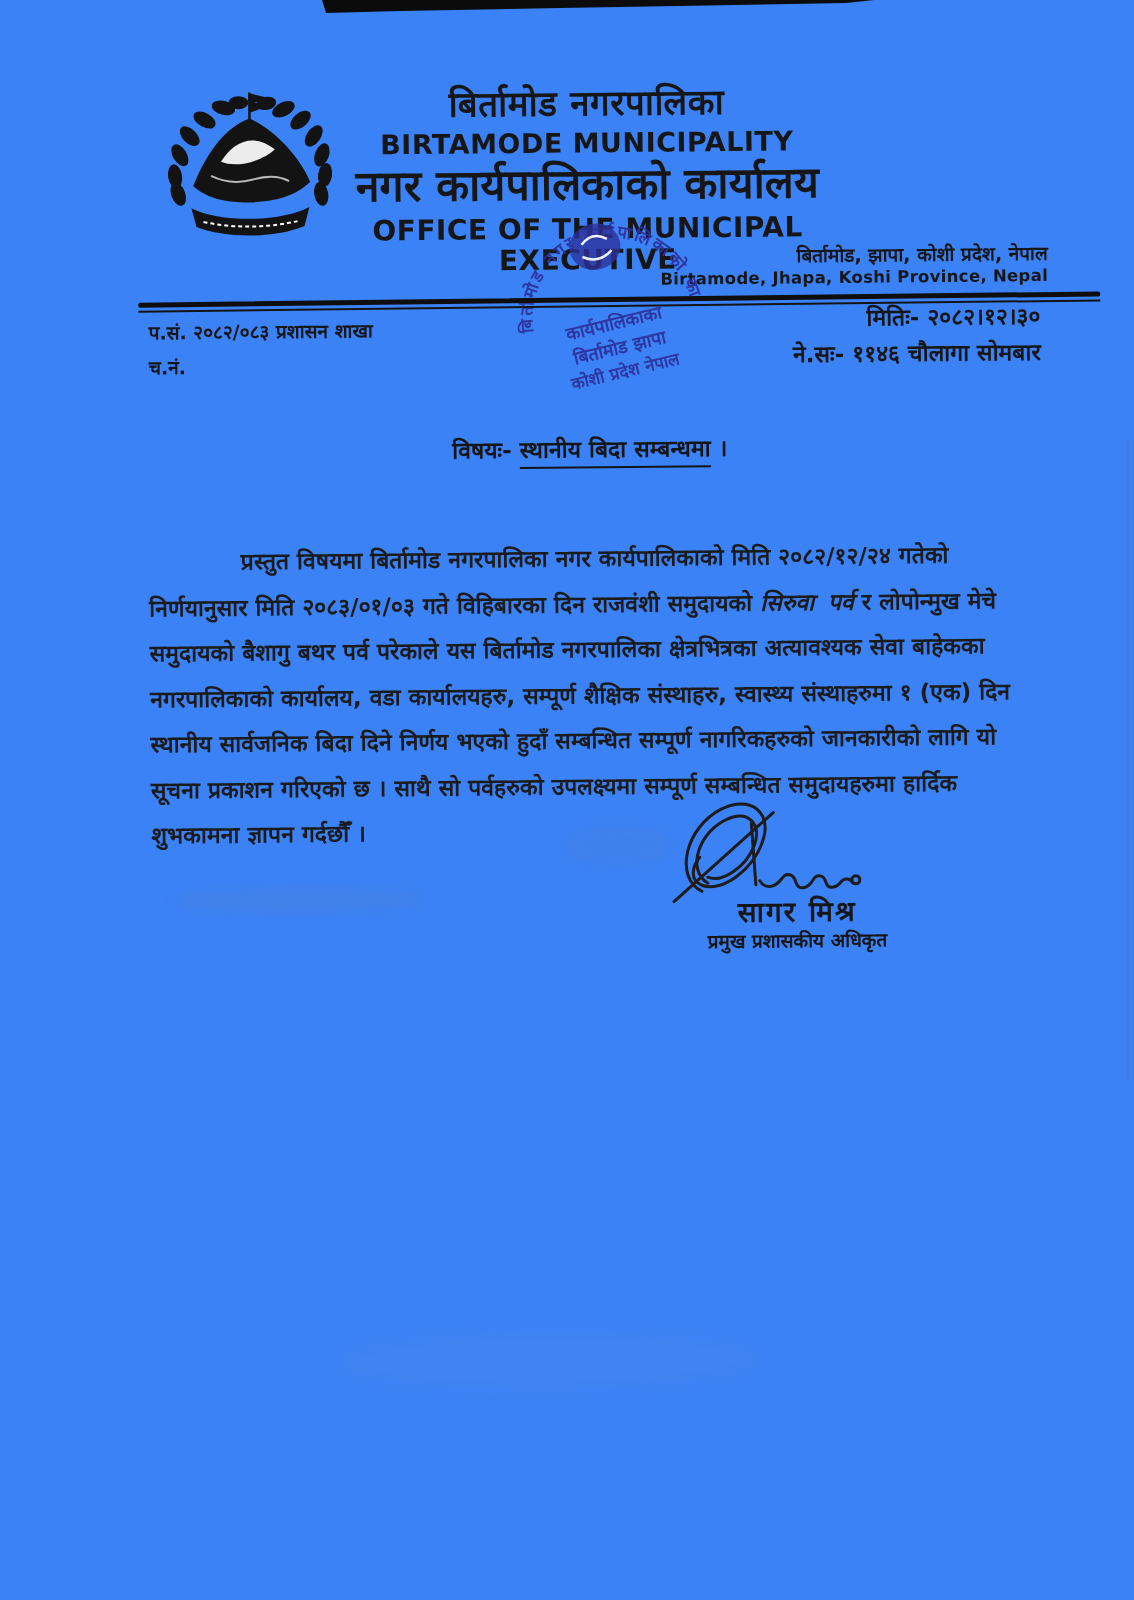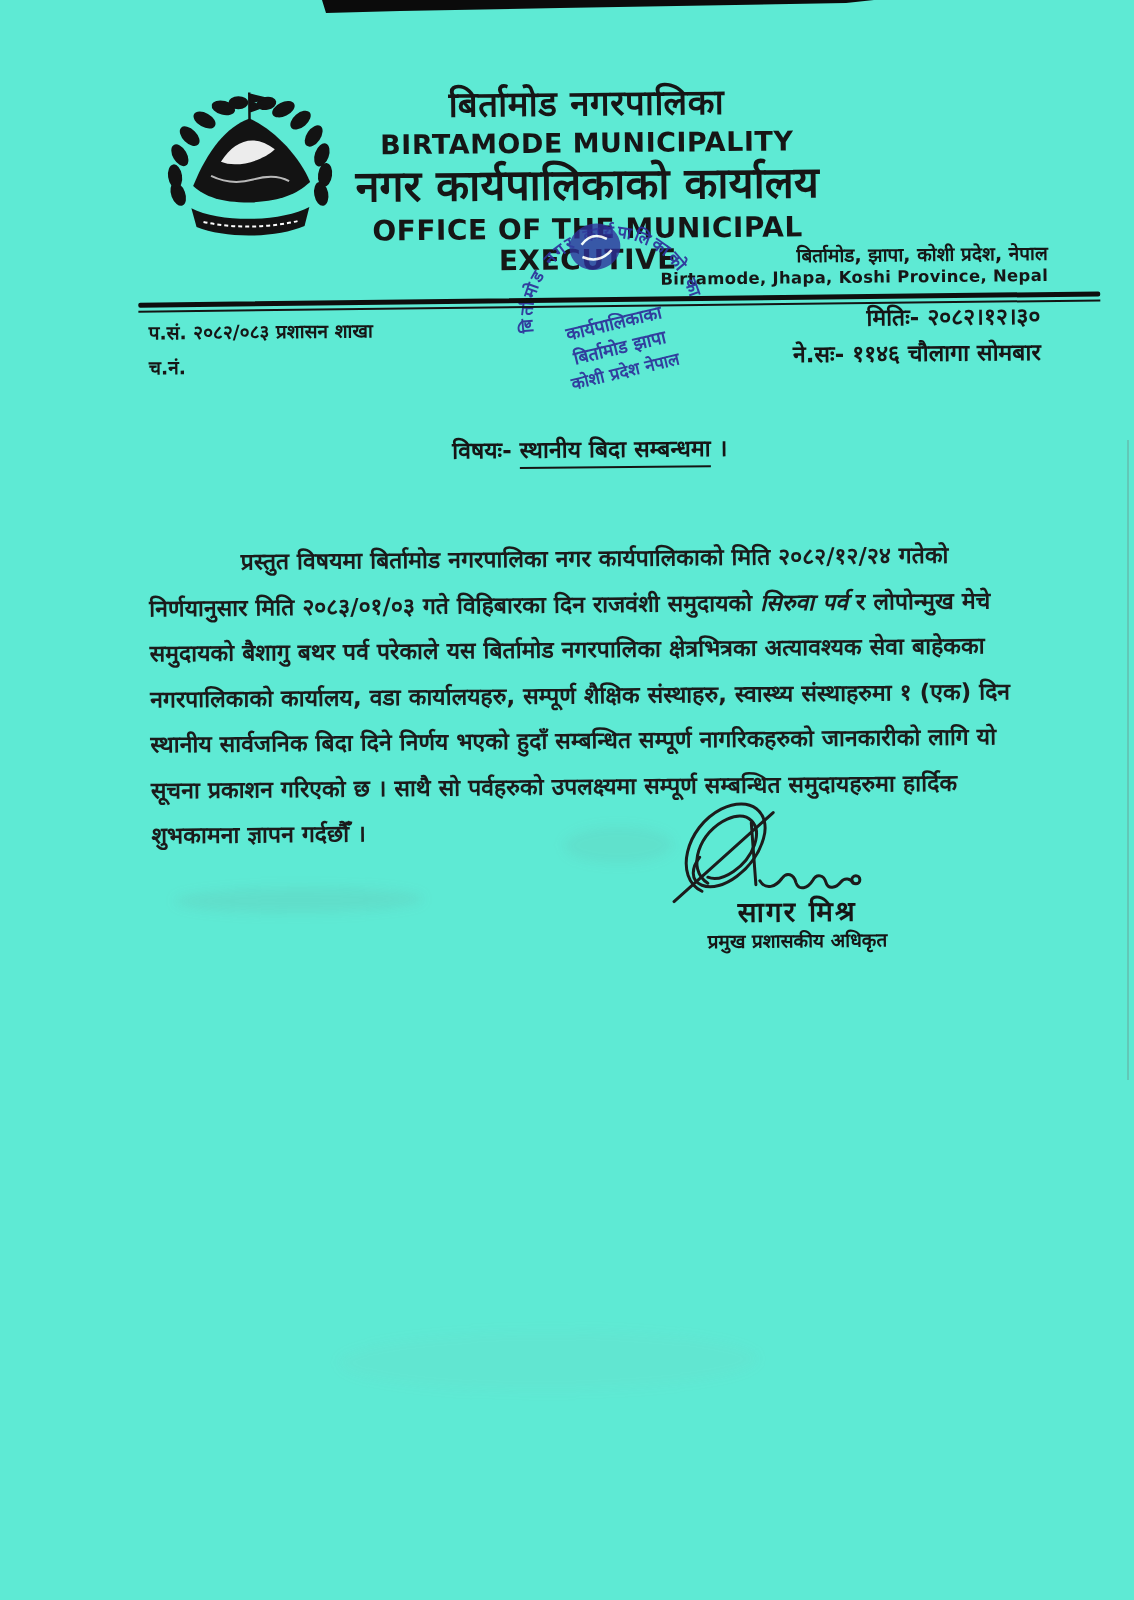--- a/index.html
+++ b/index.html
@@ -1,18 +1,18 @@
 <!DOCTYPE html>
 <html><head>
 <meta charset="utf-8">
 <style>
   html,body { margin:0; padding:0; background:#9a9a9a; }
   .page {
     position:relative; width:1134px; height:1600px; margin:0 auto;
-    background:#5eead4; overflow:hidden;
+    background:#3b82f6; overflow:hidden;
     font-family:"DejaVu Sans", sans-serif; color:#161616;
   }
   .rot { position:absolute; inset:0; transform:rotate(-0.55deg); transform-origin:55% 30%; }
   .abs { position:absolute; }
 
   .head-block { left:298px; top:84px; width:584px; text-align:center; line-height:1.12; }
   .np-title   { font-size:35px; font-weight:bold; letter-spacing:0.5px; }
   .en-title   { font-size:27px; font-weight:bold; letter-spacing:0.5px; margin-top:5px; }
   .np-office  { font-size:43px; font-weight:bold; margin-top:2px; }
   .en-office  { font-size:28px; font-weight:bold; letter-spacing:0.5px; margin-top:4px; }
@@ -27,21 +27,21 @@
 
   .meta-left  { left:150px; top:311px; font-size:19px; font-weight:bold; line-height:35px; }
   .meta-right { right:92px; top:302px; text-align:right; font-size:23px; font-weight:bold; line-height:36px; }
 
   .subject { left:280px; top:432px; width:620px; text-align:center; font-size:23px; font-weight:bold; }
   .subject .u { border-bottom:2.5px solid #141414; padding-bottom:4px; }
 
   .body-text { left:148px; top:536px; width:916px; font-size:23px; font-weight:bold; color:#1b1b1b; }
   .body-text .ln { height:45.5px; line-height:45.5px; white-space:nowrap; }
   .body-text .ln.indent { text-indent:92px; }
-  .body-text em { font-style:italic; }
+  .body-text em { font-style:italic;font-family:Liberation Mono, monospace; }
 
   .sig-name  { left:648px; top:893px; width:290px; text-align:center; font-size:28px; font-weight:bold; letter-spacing:2px; }
   .sig-title { left:648px; top:929px; width:290px; text-align:center; font-size:19px; font-weight:bold; }
 
   .stamp { position:absolute; left:500px; top:196px; opacity:0.92; }
 
   .edge-line { right:5px; top:440px; width:2px; height:640px; background:rgba(110,110,110,.28); }
   .smudge { border-radius:50%; filter:blur(6px); }
   .sm1 { left:170px; top:884px; width:250px; height:26px; background:rgba(120,120,120,.10); }
   .sm2 { left:560px; top:826px; width:110px; height:38px; background:rgba(120,120,120,.08); }

